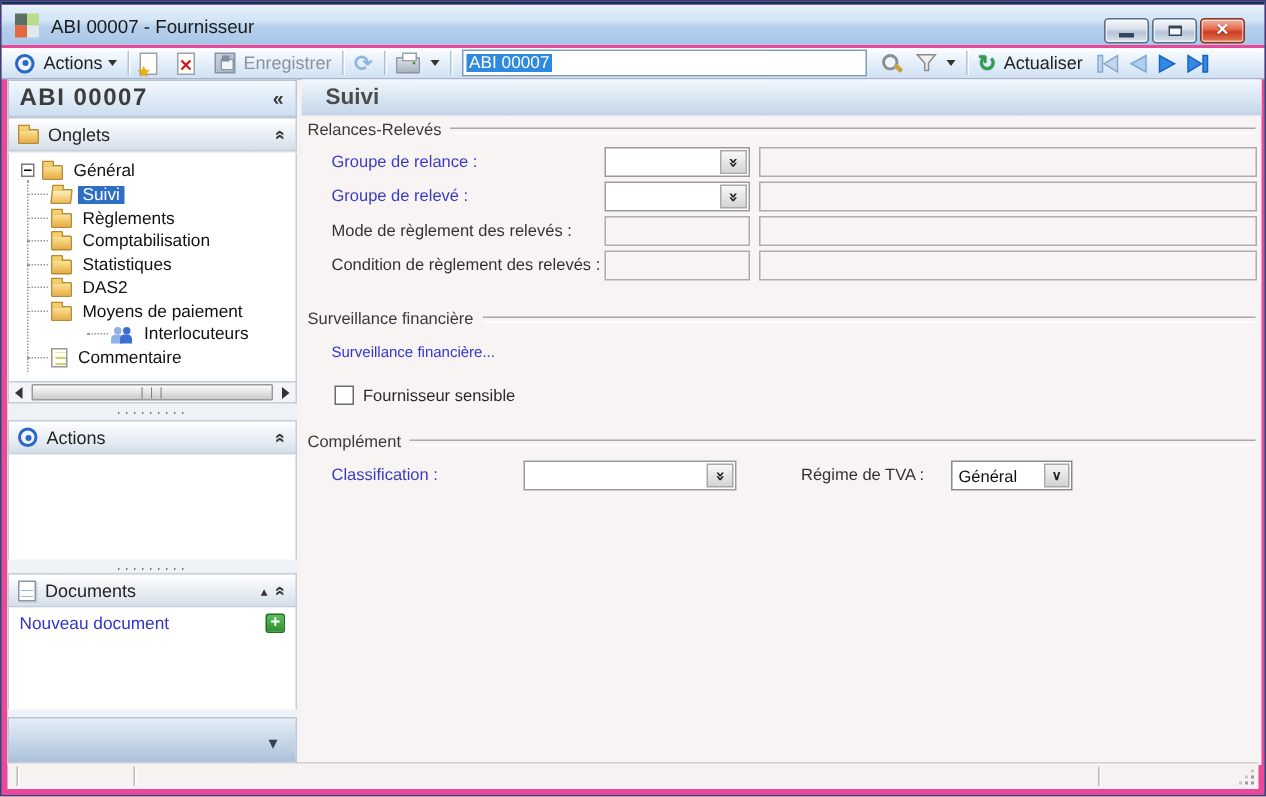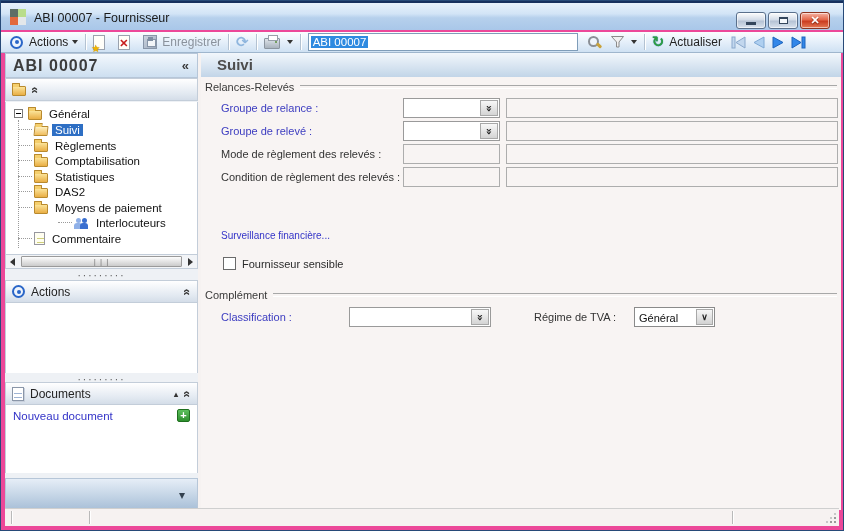--- a/index.html
+++ b/index.html
@@ -209,20 +209,21 @@
 
   <div class="sidebar">
 
     <div class="record-head">
       <span class="rt">ABI 00007</span>
       <span class="chev-left">«</span>
     </div>
 
     <div class="panel-head" style="top:25px;">
       <span class="ic-folder"></span>
+      <span class="ph-label">Onglets</span>
       <span class="chev-up2">«</span>
     </div>
 
     <div class="tree">
       <span class="vline"></span>
       <div class="trow" style="top:4px;">
         <span class="exp"></span>
         <span class="ic-folder ticon"></span>
         <span class="tlabel">Général</span>
       </div>
@@ -342,20 +343,23 @@
       <span class="rofield" style="left:202px;width:97px;"></span>
       <span class="rofield" style="left:305px;width:332px;"></span>
     </div>
 
     <div class="frow" style="top:114px;">
       <span class="flabel dark" style="left:20px;">Condition de règlement des relevés :</span>
       <span class="rofield" style="left:202px;width:97px;"></span>
       <span class="rofield" style="left:305px;width:332px;"></span>
     </div>
 
+    <div class="grpcap" style="top:154px;">
+      <span>Surveillance financière</span>
+    </div>
     <span class="linktext" style="left:20px;top:177px;">Surveillance financière...</span>
     <div class="chkrow" style="left:22px;top:204px;">
       <span class="chkbox"></span>
       <span class="chklabel">Fournisseur sensible</span>
     </div>
 
     <div class="grpcap" style="top:236px;">
       <span>Complément</span>
     </div>
     <div class="frow" style="top:254px;">

